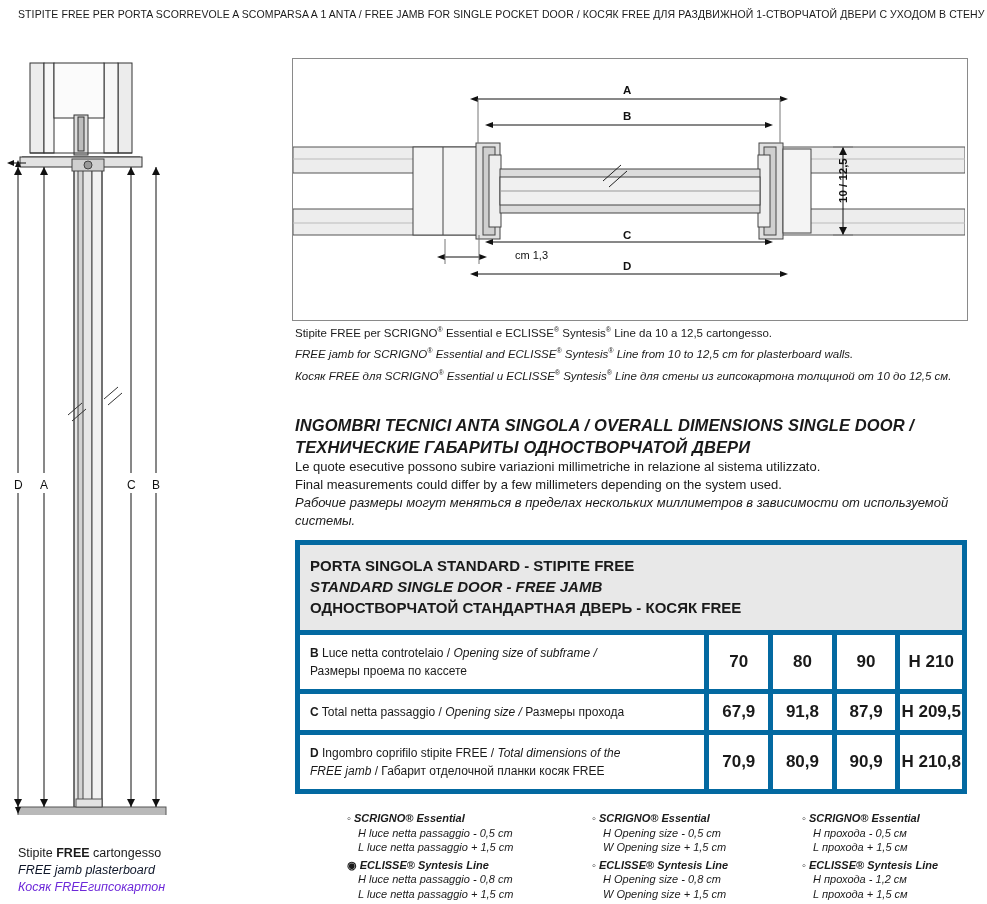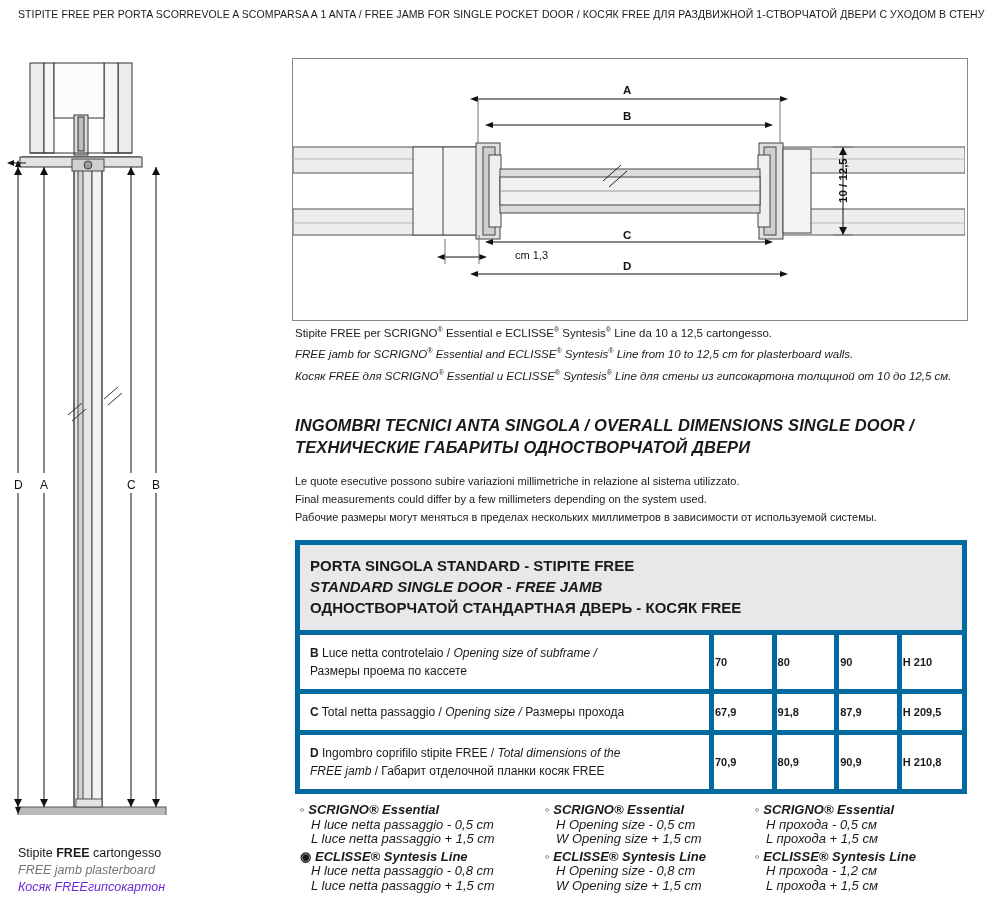--- a/index.html
+++ b/index.html
@@ -20,21 +20,21 @@
     white-space:nowrap;
   }
 
   
   .left-draw{position:absolute;left:0px;top:55px;width:250px;height:760px;}
   .left-draw svg{display:block;}
 
   .left-caption{position:absolute;left:18px;top:845px;width:230px;font-size:12.5px;line-height:17px;}
   .left-caption .l1{font-weight:normal;}
   .left-caption .l1 b{font-weight:bold;}
-  .left-caption .l2{font-style:italic;color:#737373;}
+  .left-caption .l2{font-style:italic;color:#0f172a;}
   .left-caption .l3{font-style:italic;color:#6d28d9;}
 
   
   .sec-box{
     position:absolute;left:292px;top:58px;width:674px;height:261px;
     border:1px solid #8a8a8a;background:#fff;
   }
   .sec-box svg{display:block;}
 
   .sec-notes{position:absolute;left:295px;top:321px;width:670px;font-size:11.5px;line-height:17.5px;}
@@ -42,41 +42,41 @@
   .sec-notes .n2{font-style:italic;}
   .sec-notes .n3{font-style:italic;}
   sup{font-size:7px;vertical-align:super;}
 
   
   .head-block{position:absolute;left:295px;top:414px;width:670px;}
   .head-block h2{
     margin:0;font-size:16.5px;line-height:22px;font-weight:bold;letter-spacing:.1px;
   }
   .head-block h2 .it{font-style:italic;}
-  .head-block .sub{margin-top:14px;font-size:11px;line-height:18px;}
-  .head-block .sub .i{}
+  .head-block .sub{margin-top:0;font-size:13px;line-height:18px;}
+  .head-block .sub .i{font-style:italic;}
 
   
   .tbl{position:absolute;left:295px;top:540px;width:672px;border-collapse:collapse;}
   .tbl td{border:5px solid #0369a1;vertical-align:middle;}
   .tbl .title-cell{
     background:#e8e8e8;padding:10px 10px 12px 10px;font-size:15px;line-height:21px;font-weight:bold;
   }
   .tbl .title-cell .it{font-style:italic;}
   .tbl .lbl{padding:9px 10px;font-size:12px;line-height:18px;width:430px;}
   .tbl .lbl b{font-weight:bold;}
   .tbl .lbl .i{font-style:italic;}
   .tbl .val{
-    font-size:11px;font-weight:bold;width:60px;
+    text-align:center;font-size:17px;font-weight:bold;width:60px;
   }
   .tbl .val.h{width:62px;}
 
   
   .notes{position:absolute;left:300px;top:803px;width:670px;}
-  .notes .col{position:absolute;top:0;width:215px;font-size:13px;line-height:14.5px;}
+  .notes .col{position:absolute;top:8px;width:215px;font-size:11px;line-height:14.5px;margin-left:47px;}
   .notes .col.c1{left:0px;}
   .notes .col.c2{left:245px;}
   .notes .col.c3{left:455px;}
   .notes .bullet{font-style:italic;font-weight:bold;}
   .notes .bullet .dot{font-style:normal;}
   .notes .ln{padding-left:11px;font-style:italic;}
   .notes .sp{height:3px;}
 </style>
 </head>
 <body>

